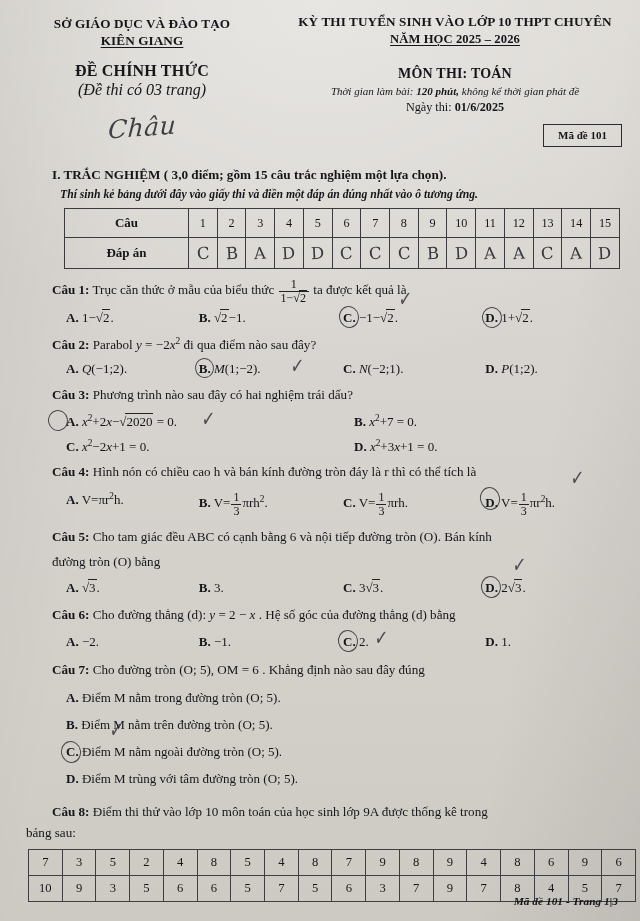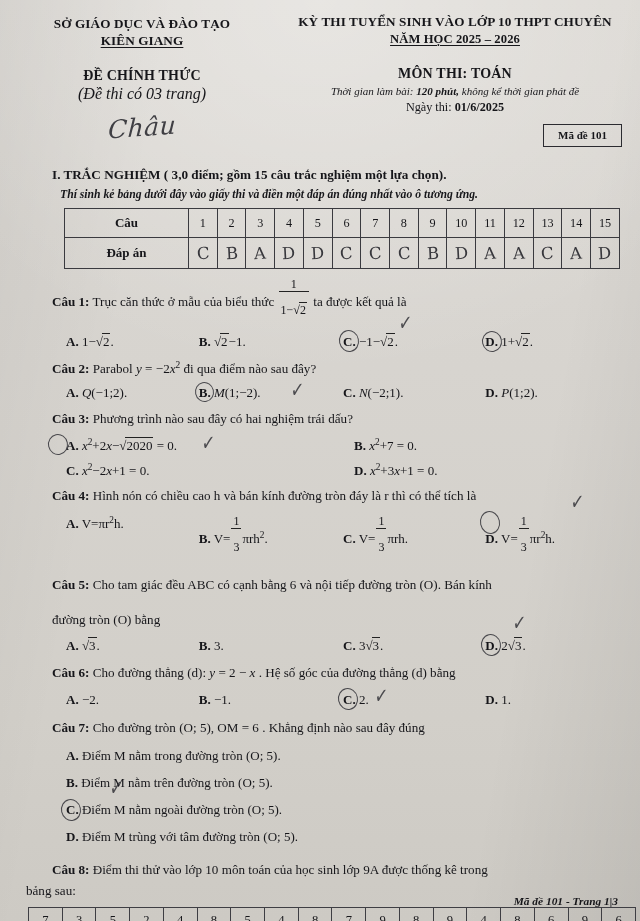--- a/index.html
+++ b/index.html
@@ -41,22 +41,22 @@
     font-size: 13.2px;
     letter-spacing: 0.1px;
     line-height: 1.28;
     white-space: nowrap;
   }
   .h-bold.small { font-size: 12.6px; }
   .underline-txt { text-decoration: underline; text-underline-offset: 2px; }
 
   .de-chinh-thuc {
     font-weight: bold;
-    font-size: 14px;
-    margin-top: 18px;
+    font-size: 16px;
+    margin-top: 12px;
     letter-spacing: 0.2px;
   }
   .de-sub {
     font-style: italic;
     font-size: 16px;
     margin-top: 1px;
   }
 
   .mon-thi {
     font-weight: bold;
@@ -172,21 +172,21 @@
   
   .frac {
     display: inline-block;
     vertical-align: -0.62em;
     text-align: center;
     font-size: 0.92em;
     line-height: 1.05;
     margin: 0 1px;
   }
   .frac .num { display: block; padding: 0 2px; }
-  .frac .den { display: block; border-top: 1.1px solid #222; padding: 12px 2px; }
+  .frac .den { display: block; border-top: 1.1px solid #222; padding: 0 2px; }
   .sqrt { white-space: nowrap; }
   .sqrt .rad { border-top: 1.1px solid #222; padding: 0 1px 0 1px; margin-left: -1px; }
   sup { font-size: 0.72em; vertical-align: super; }
 
   
   .circle-mark {
     position: absolute;
     border: 1.7px solid #2a2a30;
     border-radius: 50%;
     opacity: 0.82;
@@ -358,21 +358,21 @@
     <div class="o4"><b>D.</b> V=<span class="frac"><span class="num">1</span><span class="den">3</span></span>πr<sup>2</sup>h.
       <span class="circle-mark" style="left:-5px;top:-4px;width:20px;height:23px;"></span>
       <span class="check-mark" style="left:86px;top:-22px;">✓</span>
     </div>
   </div>
 
   <div class="q" style="margin-top:11px;">
     <span class="qlabel">Câu 5:</span>
     <span>Cho tam giác đều ABC có cạnh bằng 6 và nội tiếp đường tròn (O). Bán kính</span>
   </div>
-  <div class="q" style="margin-top:16px;">
+  <div class="q" style="margin-top:6px;">
     <span>đường tròn (O) bằng</span>
   </div>
   <div class="opts" style="margin-top:9px;">
     <div class="o1"><b>A.</b> <span class="sqrt">√<span class="rad">3</span></span>.</div>
     <div class="o2"><b>B.</b> 3.</div>
     <div class="o3"><b>C.</b> 3<span class="sqrt">√<span class="rad">3</span></span>.</div>
     <div class="o4"><b>D.</b> 2<span class="sqrt">√<span class="rad">3</span></span>.
       <span class="circle-mark" style="left:-4px;top:-4px;width:20px;height:22px;"></span>
       <span class="check-mark" style="left:28px;top:-24px;">✓</span>
     </div>

